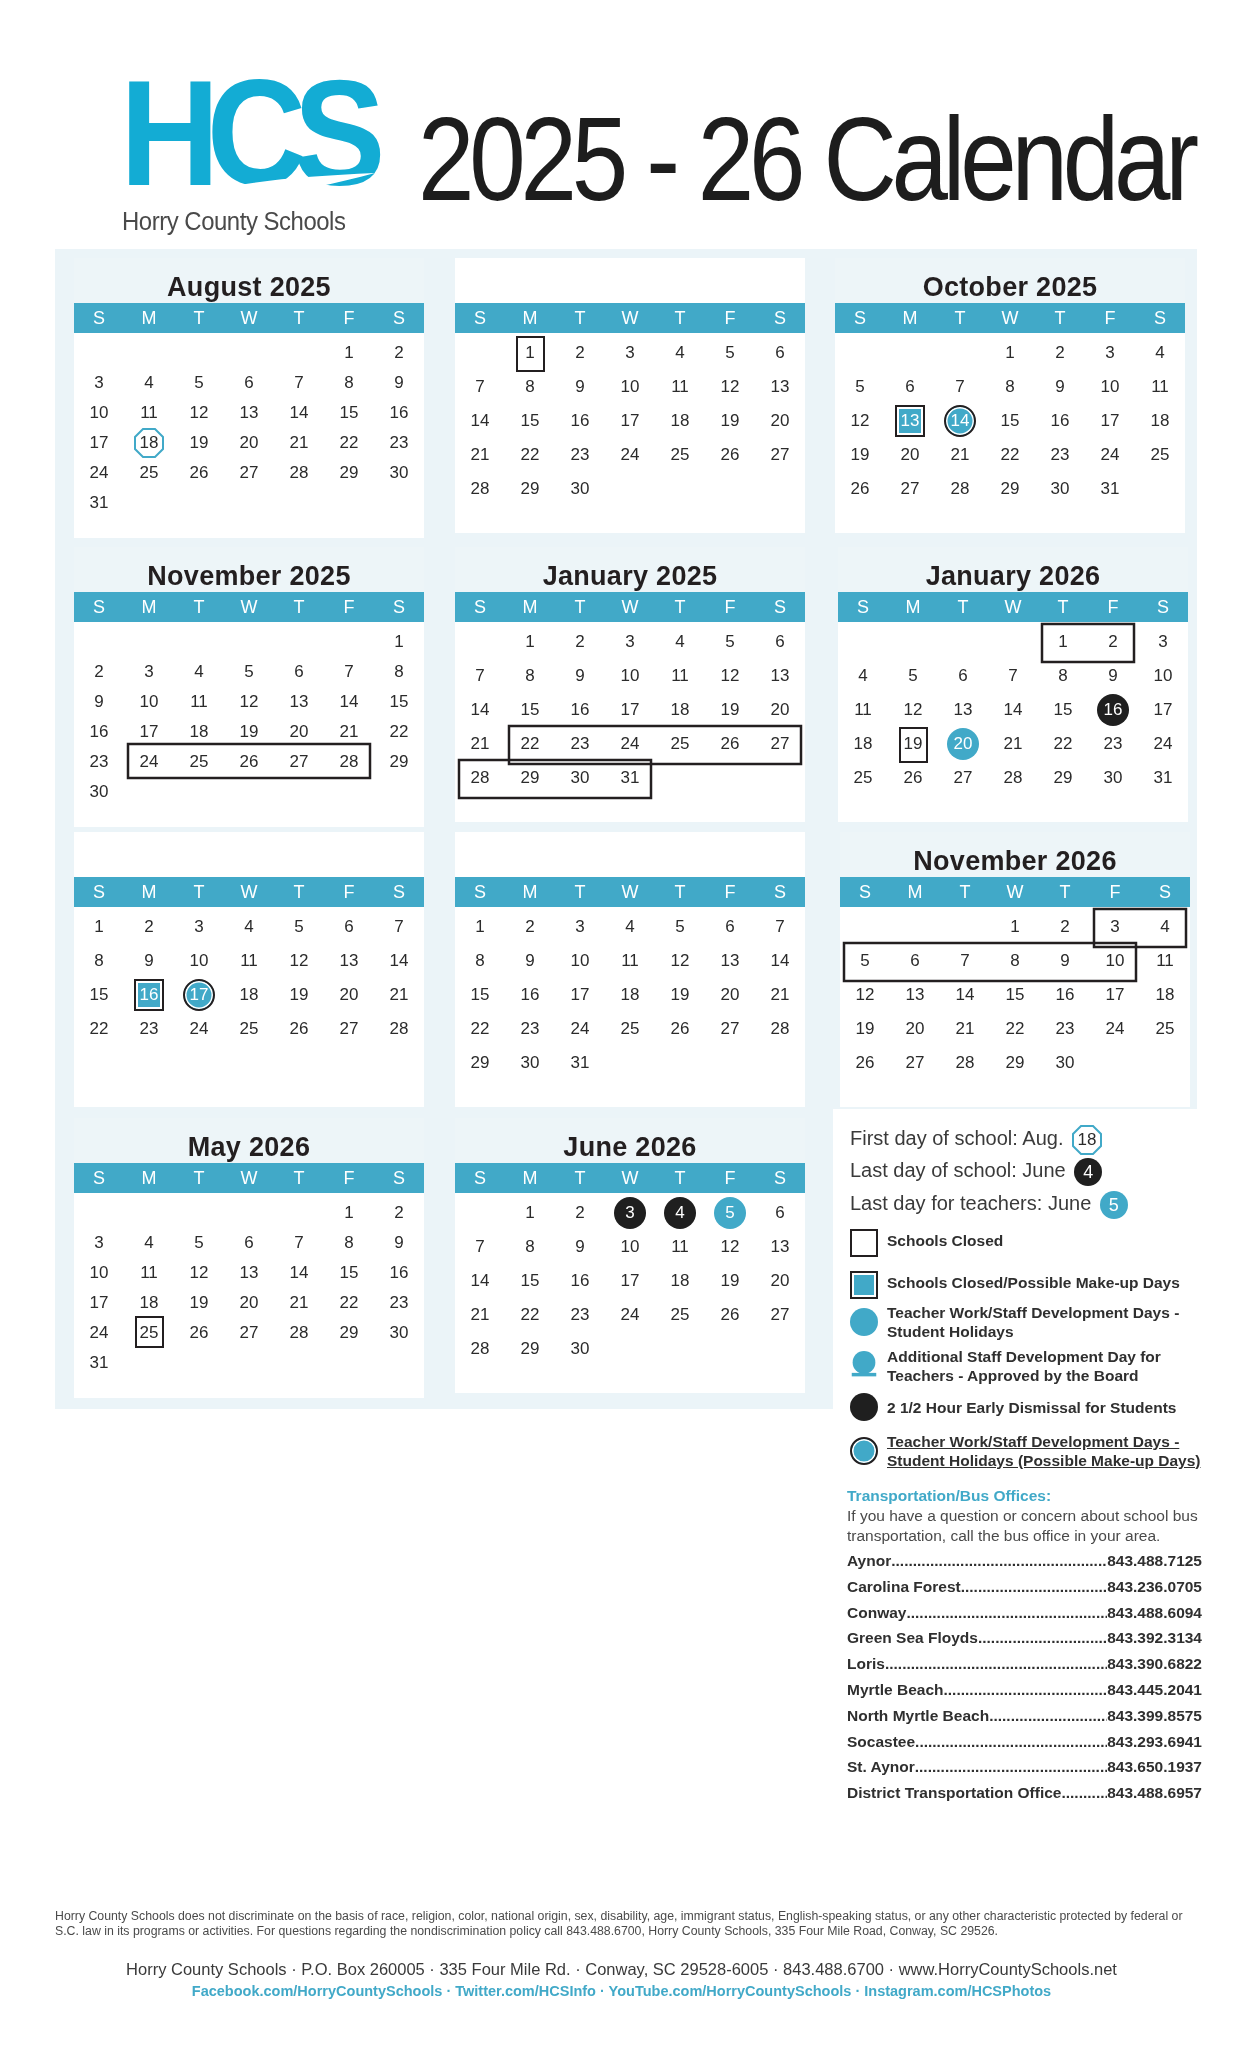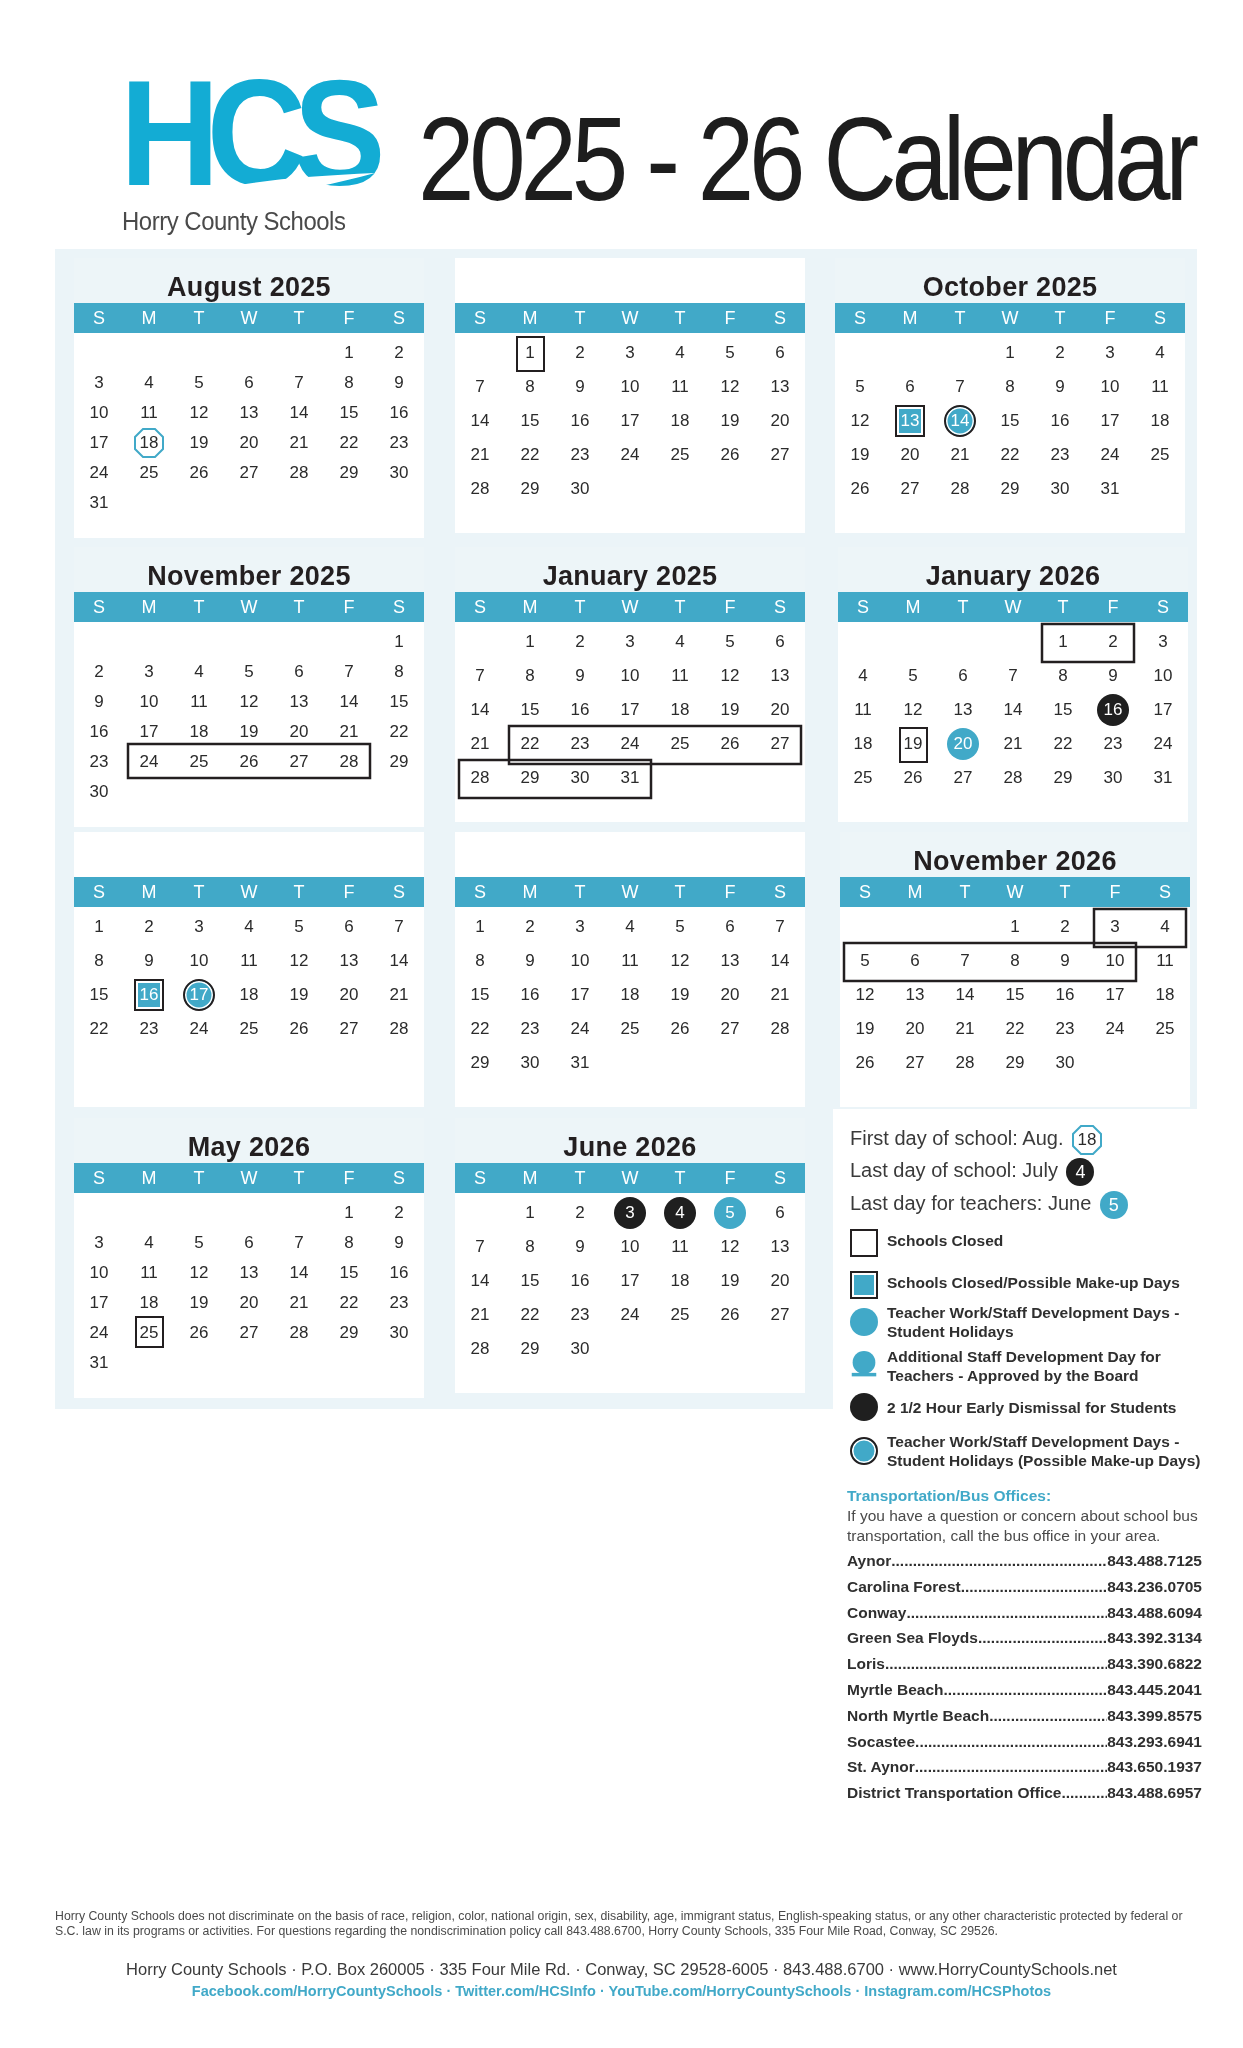--- a/index.html
+++ b/index.html
@@ -606,21 +606,21 @@
   <div class="legend-line" style="top:0;">
     <span>First day of school: Aug.</span>
     <span class="legend-badge" style="position:relative;width:30px;height:30px;">
       <svg width="30" height="30" viewBox="0 0 30 30" style="position:absolute;left:0;top:0;">
           <polygon points="9,1 21,1 29,9 29,21 21,29 9,29 1,21 1,9" fill="#fff" stroke="#41a9c8" stroke-width="2"></polygon>
         </svg>
       <span style="position:relative;color:#2b2b2b;font-size:17px;">18</span>
     </span>
   </div>
   <div class="legend-line" style="top:33px;">
-    <span>Last day of school: July</span>
+    <span>Last day of school: June</span>
     <span class="legend-badge" style="background:#1f1f1f;color:#fff;">4</span>
   </div>
   <div class="legend-line" style="top:66px;">
     <span>Last day for teachers: June</span>
     <span class="legend-badge" style="background:#41a9c8;color:#fff;">5</span>
   </div>
 
   <div class="legend-item" style="top:104px;">
     <div class="legend-swatch" style="border:2.5px solid #231f20;background:#fff;"></div>
     <div class="legend-text">Schools Closed</div>
@@ -639,21 +639,21 @@
       <rect x="1" y="25" width="28" height="4" fill="#41a9c8"></rect>
     </svg>
     <div class="legend-text" style="width:320px;">Additional Staff Development Day for Teachers - Approved by the Board</div>
   </div>
   <div class="legend-item" style="top:268px;">
     <div class="legend-swatch" style="border-radius:50%;background:#1f1f1f;"></div>
     <div class="legend-text" style="top:5px;">2 1/2 Hour Early Dismissal for Students</div>
   </div>
   <div class="legend-item" style="top:305px;">
     <div class="legend-swatch" style="border-radius:50%;background:#41a9c8;border:2.5px solid #231f20;box-shadow:inset 0 0 0 1.5px #fff;top:7px;"></div>
-    <div class="legend-text" style="width:325px;">Teacher Work/Staff Development Days - Student Holidays (Possible Make-up Days)</div>
+    <div class="legend-text" style="width:325px;text-decoration:underline;">Teacher Work/Staff Development Days - Student Holidays (Possible Make-up Days)</div>
   </div>
 </div>
 
 <div class="transport">
   <div class="transport-title">Transportation/Bus Offices:</div>
   <div class="transport-desc">If you have a question or concern about school bus transportation, call the bus office in your area.</div>
   <div id="office-list" style="margin-top:2px;">
       <div class="office-row">
         <span class="office-name">Aynor</span>
         <span class="office-dots"></span>

